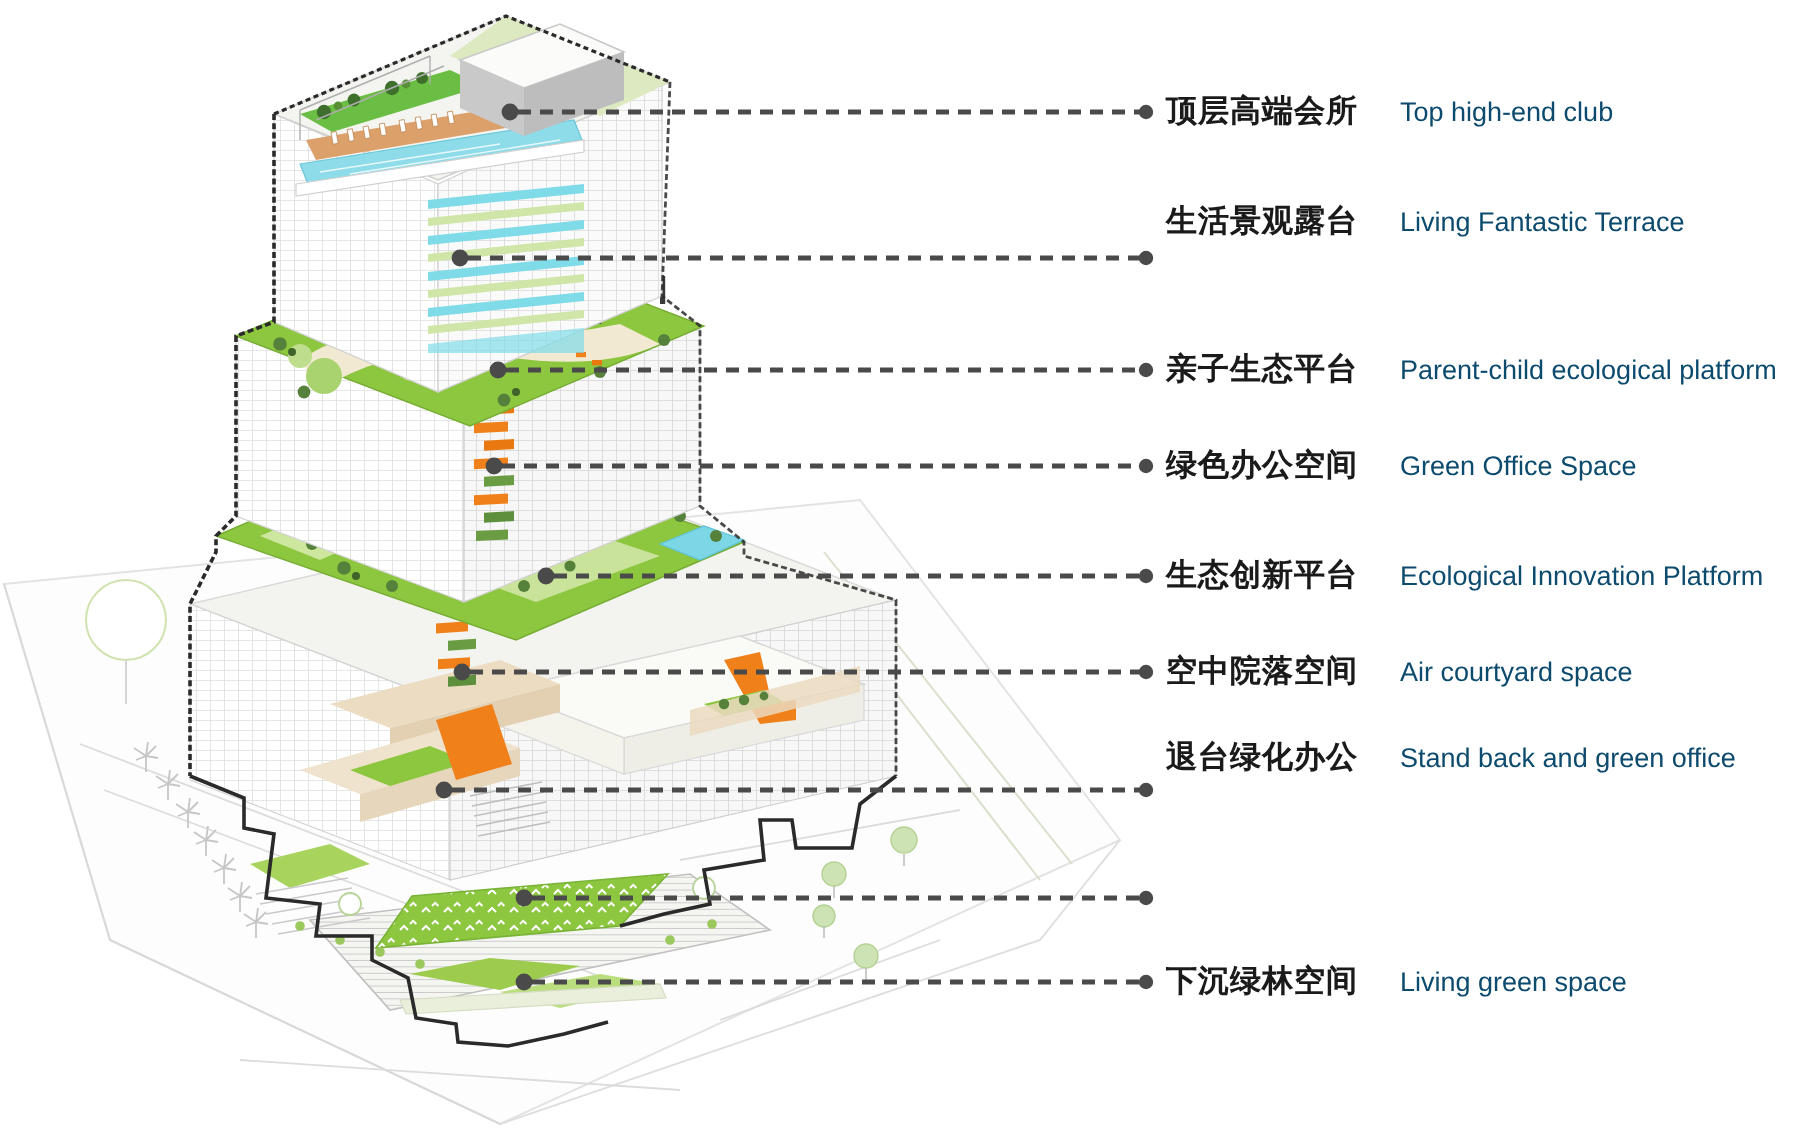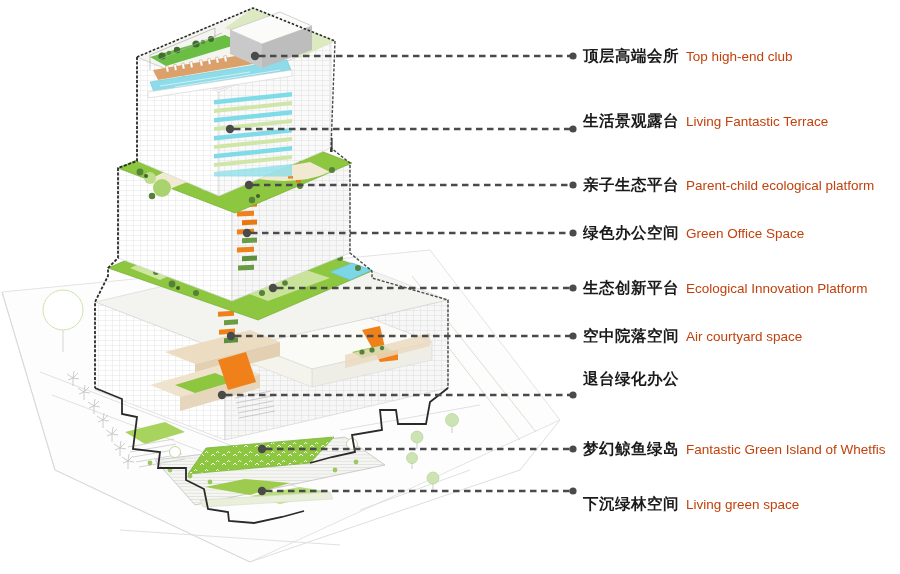--- a/index.html
+++ b/index.html
@@ -1,23 +1,23 @@
 <!DOCTYPE html>
 <html><head>
 <meta charset="utf-8">
 <style>
   html,body{margin:0;padding:0;background:#ffffff;}
   body{width:900px;height:574px;position:relative;overflow:hidden;
        font-family:"Liberation Sans","DejaVu Sans",sans-serif;}
   #stage{position:absolute;left:0;top:0;width:900px;height:574px;}
   svg{position:absolute;left:0;top:0;}
   .callout{position:absolute;left:583px;transform:translateY(-50%);
-           white-space:nowrap;display:flex;align-items:baseline;gap:7px;}
+           white-space:nowrap;display:flex;align-items:baseline;gap:21px;}
   .callout .zh{font-weight:bold;font-size:15.5px;color:#1a1a1a;letter-spacing:0.5px;}
-  .callout .en{font-size:13.5px;color:#c2410c;}
+  .callout .en{font-size:13.5px;color:#0c4a6e;}
 </style>
 </head>
 <body>
 
 <div id="stage">
 <svg width="900" height="574" viewBox="0 0 900 574">
   <defs>
     <pattern id="grid" width="7" height="5" patternUnits="userSpaceOnUse">
       <rect width="7" height="5" fill="#ffffff"></rect>
       <path d="M0,0 H7 M0,0 V5" stroke="#dedede" stroke-width="0.8" fill="none"></path>
@@ -330,21 +330,21 @@
     <circle cx="573" cy="395" r="3.6"></circle>
         <circle cx="573" cy="449" r="3.6"></circle>
     <circle cx="573" cy="491" r="3.6"></circle>
   </g>
 </svg>
 
 <div class="callout" style="top:56px">
   <span class="zh">顶层高端会所</span>
   <span class="en">Top high-end club</span>
 </div>
-<div class="callout" style="top:121px">
+<div class="callout" style="top:111px">
   <span class="zh">生活景观露台</span>
   <span class="en">Living Fantastic Terrace</span>
 </div>
 <div class="callout" style="top:233px">
   <span class="zh">绿色办公空间</span>
   <span class="en">Green Office Space</span>
 </div>
 <div class="callout" style="top:185px">
   <span class="zh">亲子生态平台</span>
   <span class="en">Parent-child ecological platform</span>
@@ -352,22 +352,19 @@
 <div class="callout" style="top:336px">
   <span class="zh">空中院落空间</span>
   <span class="en">Air courtyard space</span>
 </div>
 <div class="callout" style="top:288px">
   <span class="zh">生态创新平台</span>
   <span class="en">Ecological Innovation Platform</span>
 </div>
 <div class="callout" style="top:379px">
   <span class="zh">退台绿化办公</span>
-</div>
-<div class="callout" style="top:449px">
-  <span class="zh">梦幻鲸鱼绿岛</span>
-  <span class="en">Fantastic Green Island of Whetfis</span>
-</div>
-<div class="callout" style="top:504px">
+  <span class="en">Stand back and green office</span>
+</div>
+<div class="callout" style="top:491px">
   <span class="zh">下沉绿林空间</span>
   <span class="en">Living green space</span>
 </div>
 </div>
 
 </body></html>

